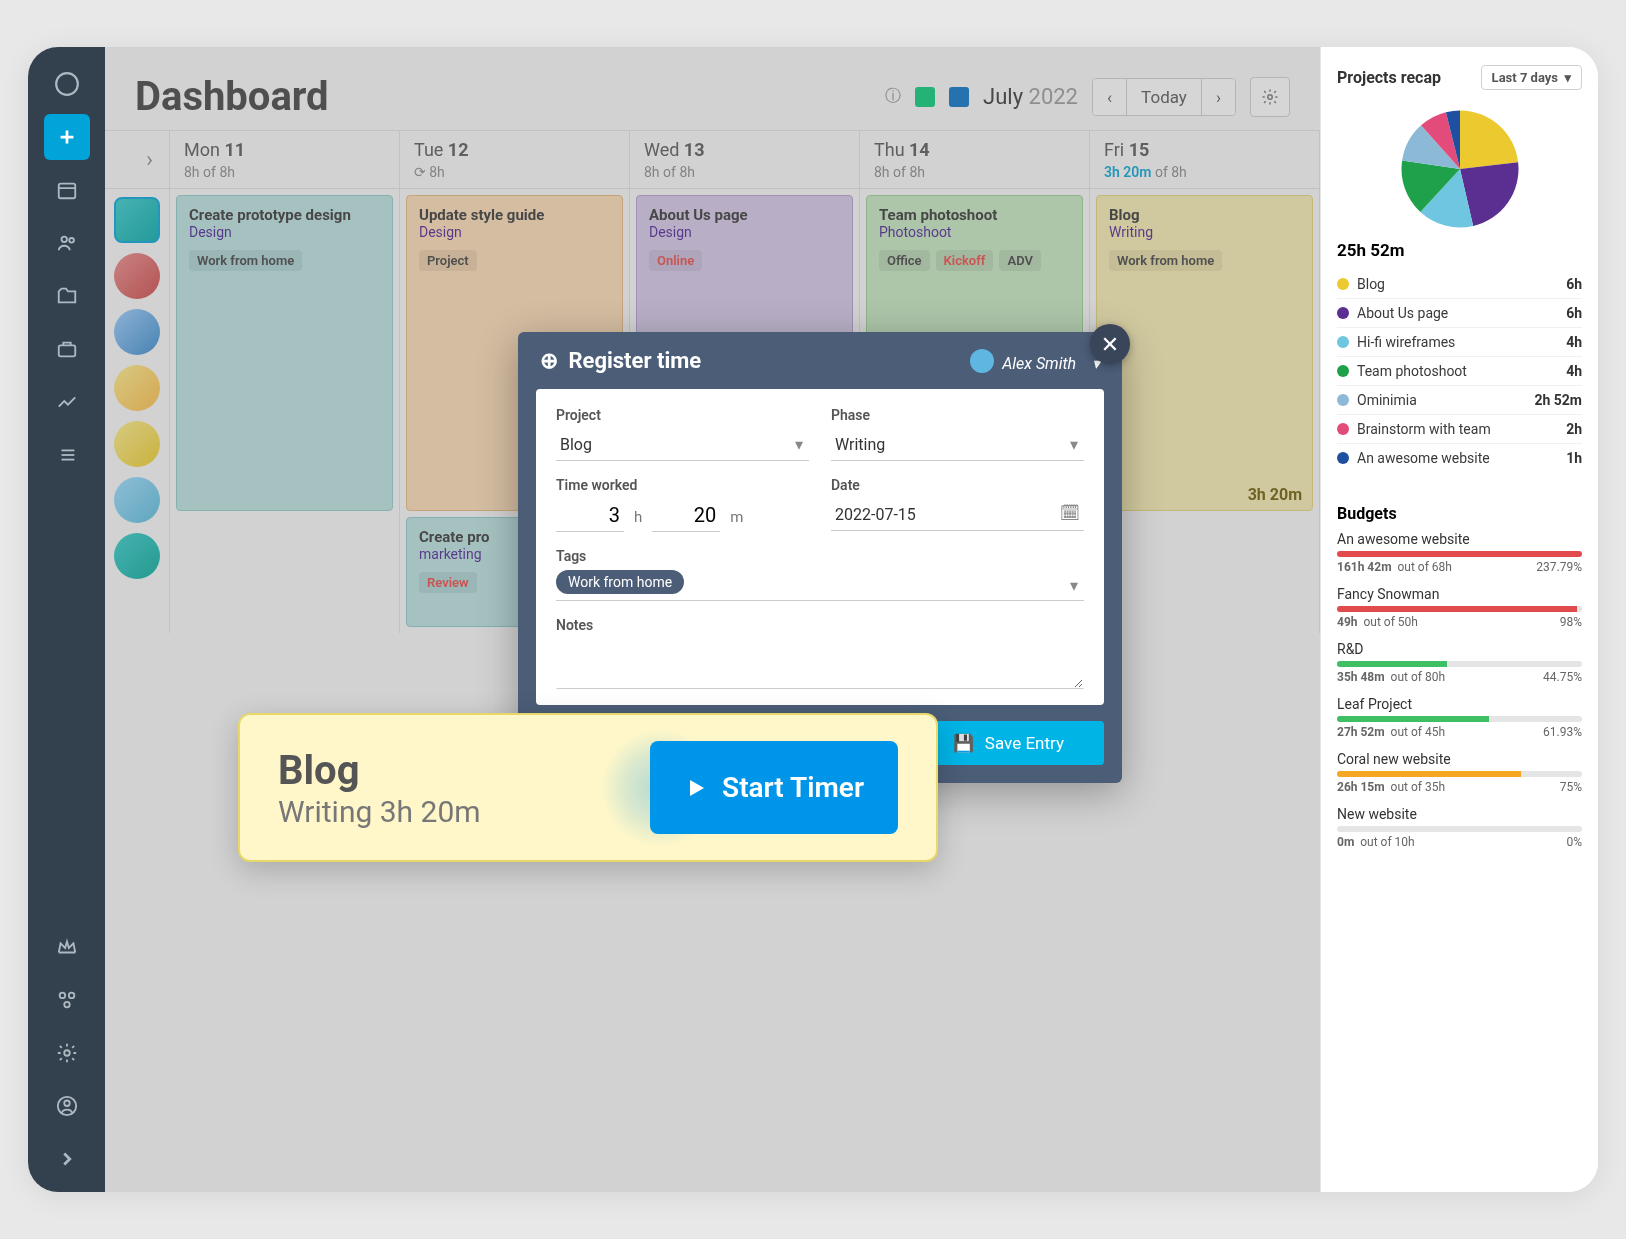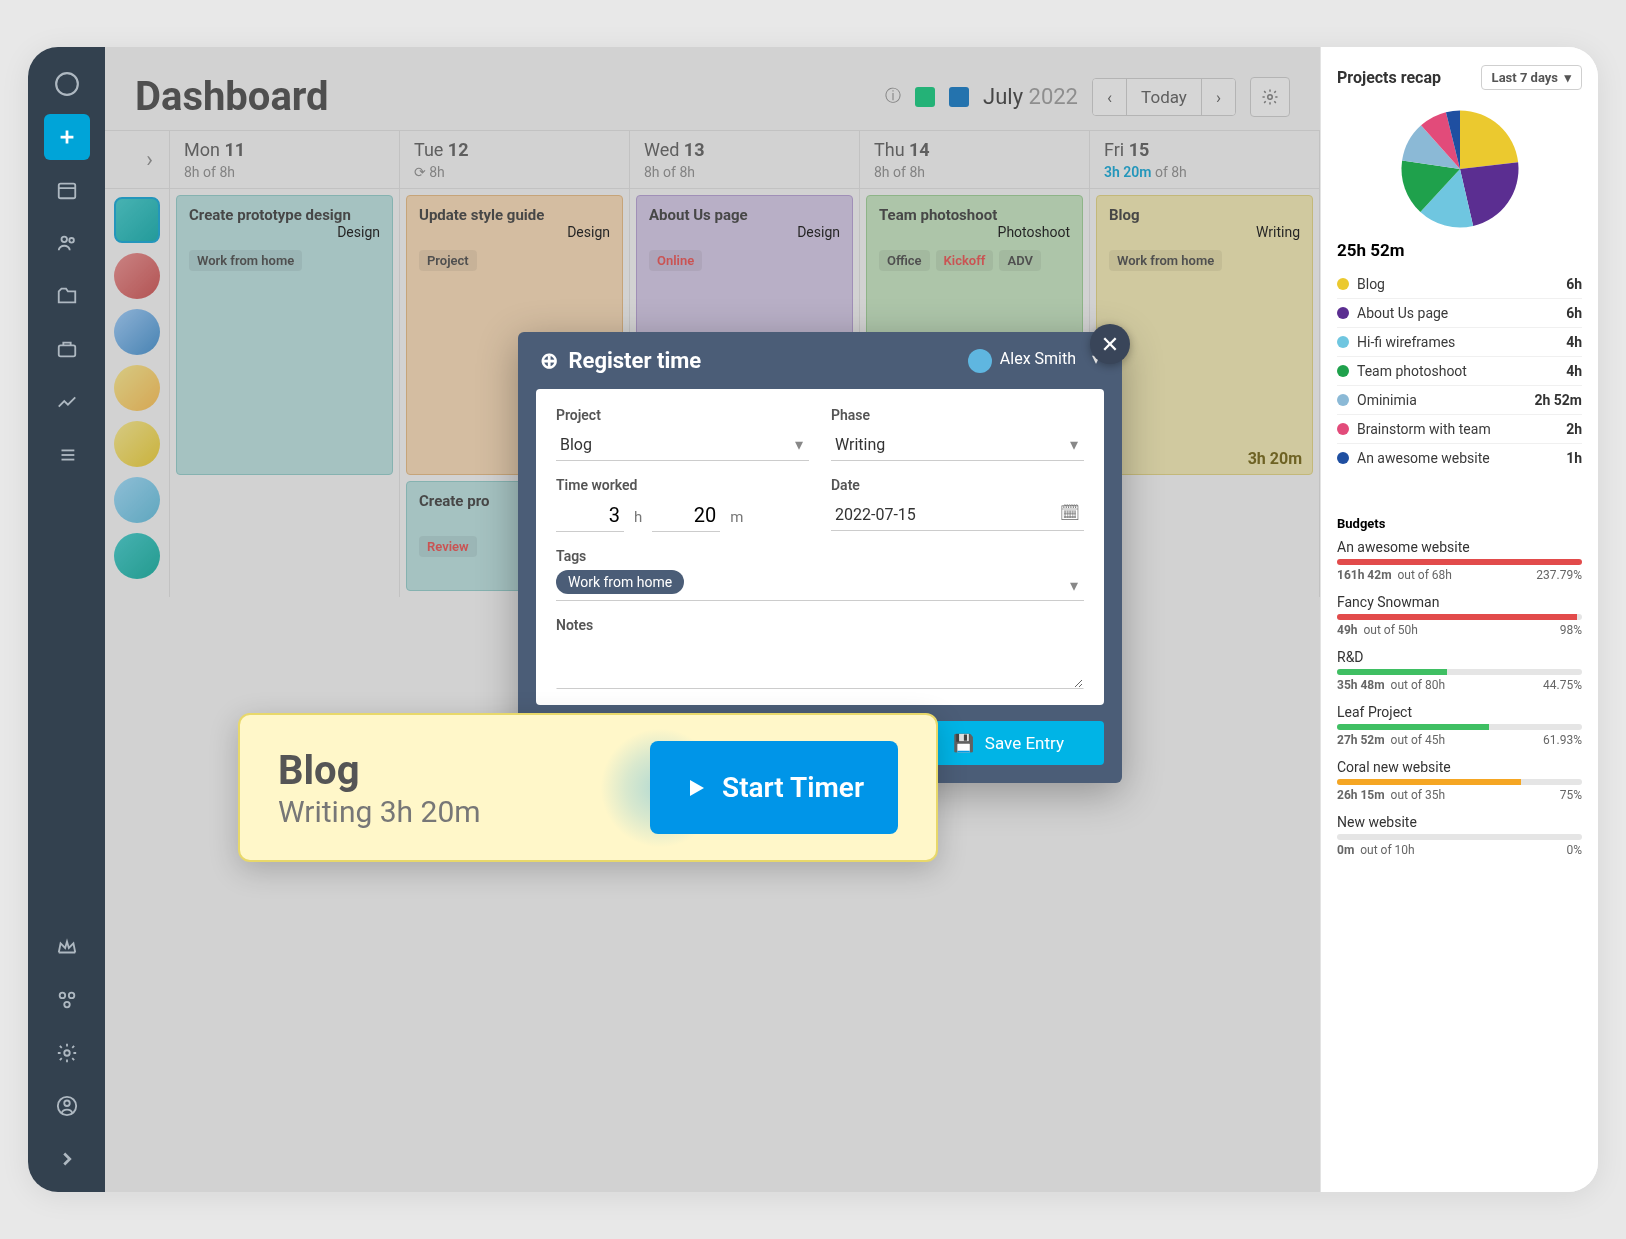--- a/index.html
+++ b/index.html
@@ -29,23 +29,23 @@
 .day-label b { font-weight: 700; }
 .day-total { font-size: 14px; color: #888; margin-top: 4px; }
 .day-total .accent { color: #00a4d8; font-weight: 600; }
 
 .content-row { display: flex; padding-left: 65px; }
 .avatars-col { width: 65px; margin-left: -65px; display: flex; flex-direction: column; align-items: center; gap: 10px; padding-top: 8px; border-right: 1px solid #e3e3e3; }
 .avatar { width: 46px; height: 46px; border-radius: 50%; }
 .avatar.sel { border: 2px solid #00a4d8; border-radius: 8px; padding: 2px; }
 
 .card-col { flex: 1; border-right: 1px solid #e3e3e3; padding: 6px; }
-.card { border-radius: 4px; padding: 10px 12px; font-size: 15px; height: 280px; position: relative; display: flex; flex-direction: column; }
+.card { border-radius: 4px; padding: 10px 12px; font-size: 15px; height: 316px; position: relative; display: flex; flex-direction: column; }
 .card-title { font-weight: 700; color: #333; }
-.card-sub { color: #000000; font-size: 14px; text-align: right; }
+.card-sub { color: #4c1d95; font-size: 14px; }
 .tags { margin-top: 10px; display: flex; gap: 6px; flex-wrap: wrap; }
 .tag { font-size: 13px; padding: 3px 8px; border-radius: 4px; background: rgba(0,0,0,0.07); color: #3e3e3e; font-weight: 600; }
 .tag.red { color: #e44; }
 .card-time { position: absolute; bottom: 6px; right: 10px; font-weight: 700; font-size: 16px; color: #6a5a00; }
 
 .card.teal { background: #b9e2e1; border: 1px solid #8cccc9; }
 .card.orange { background: #fcdcb4; border: 1px solid #e8b87a; }
 .card.purple { background: #d5c8e8; border: 1px solid #b29ad3; }
 .card.green { background: #c4e7bf; border: 1px solid #99cf90; }
 .card.yellow { background: #f7edb0; border: 1px solid #e4d47a; }
@@ -55,38 +55,38 @@
 .right-panel { position: absolute; right: 0; top: 0; bottom: 0; width: 278px; background: #fff; border-left: 1px solid #e3e3e3; padding: 18px 16px; font-size: 14px; overflow-y: auto; }
 .rp-heading { font-weight: 700; font-size: 16px; color: #333; display: flex; justify-content: space-between; align-items: center; }
 .rp-dropdown { border: 1px solid #cfcfcf; border-radius: 4px; padding: 4px 10px; font-size: 13px; color: #555; background: #fff; cursor: pointer; }
 .pie-wrap { display: flex; justify-content: center; margin: 14px 0 6px 0; }
 .pie-total { text-align: left; font-weight: 700; font-size: 17px; margin-bottom: 10px; }
 .legend-row { display: flex; align-items: center; justify-content: space-between; padding: 6px 0; border-bottom: 1px solid #f0f0f0; }
 .legend-row:last-of-type { border-bottom: none; }
 .dot { width: 12px; height: 12px; border-radius: 50%; margin-right: 8px; display: inline-block; }
 .legend-label { display: flex; align-items: center; color: #3a3a3a; }
 .legend-val { font-weight: 700; color: #333; }
-.budgets-heading { font-weight: 700; font-size: 13px; margin-top: 44px; margin-bottom: 8px; }
+.budgets-heading { font-weight: 700; font-size: 16px; margin-top: 32px; margin-bottom: 8px; }
 .budget { margin-bottom: 12px; }
 .budget-name { color: #333; font-size: 14px; margin-bottom: 4px; }
 .budget-bar { height: 6px; background: #e5e5e5; border-radius: 3px; overflow: hidden; margin-bottom: 3px; }
 .budget-fill { height: 100%; }
 .budget-fill.red { background: #e24b4b; }
 .budget-fill.green { background: #3fbf63; }
 .budget-fill.orange { background: #f5a623; }
 .budget-fill.gray { background: #bbb; }
 .budget-meta { display: flex; justify-content: space-between; font-size: 12px; color: #666; }
 
 .dim-overlay { position: absolute; left: 77px; right: 278px; top: 0; bottom: 0; background: rgba(120,120,120,0.3); }
 
 .modal { position: absolute; left: 490px; top: 285px; width: 604px; background: #4b5d77; border-radius: 6px; box-shadow: 0 10px 40px rgba(0,0,0,0.3); }
 .modal-close { position: absolute; right: -8px; top: -8px; width: 40px; height: 40px; border-radius: 50%; background: #394559; color: #fff; display: flex; align-items: center; justify-content: center; font-size: 22px; cursor: pointer; box-shadow: 0 2px 8px rgba(0,0,0,0.3); }
 .modal-header { display: flex; align-items: center; justify-content: space-between; padding: 16px 22px; color: #fff; }
 .modal-title { font-size: 22px; font-weight: 700; display: flex; align-items: center; gap: 10px; }
-.modal-user { display: flex; align-items: flex-start; gap: 8px; font-size: 16px; }
+.modal-user { display: flex; align-items: flex-end; gap: 8px; font-size: 16px; font-style: italic; }
 .modal-user img, .user-avatar { width: 24px; height: 24px; border-radius: 50%; background: #5fb6e0; }
 .modal-body { background: #fff; margin: 0 18px; border-radius: 4px; padding: 18px 20px 12px 20px; }
 .modal-row { display: flex; gap: 22px; margin-bottom: 16px; }
 .modal-field { flex: 1; }
 .modal-label { font-size: 14px; color: #555; font-weight: 600; margin-bottom: 6px; display: block; }
 .modal-input, .modal-select { width: 100%; border: none; border-bottom: 1px solid #ccc; padding: 6px 4px; font-size: 16px; color: #333; background: #fff; }
 .modal-select { appearance: none; background: #fff; cursor: pointer; }
 .select-wrap { position: relative; }
 .select-wrap::after { content: "▾"; position: absolute; right: 6px; top: 6px; color: #888; pointer-events: none; }
 .time-inputs { display: flex; gap: 10px; align-items: baseline; }

